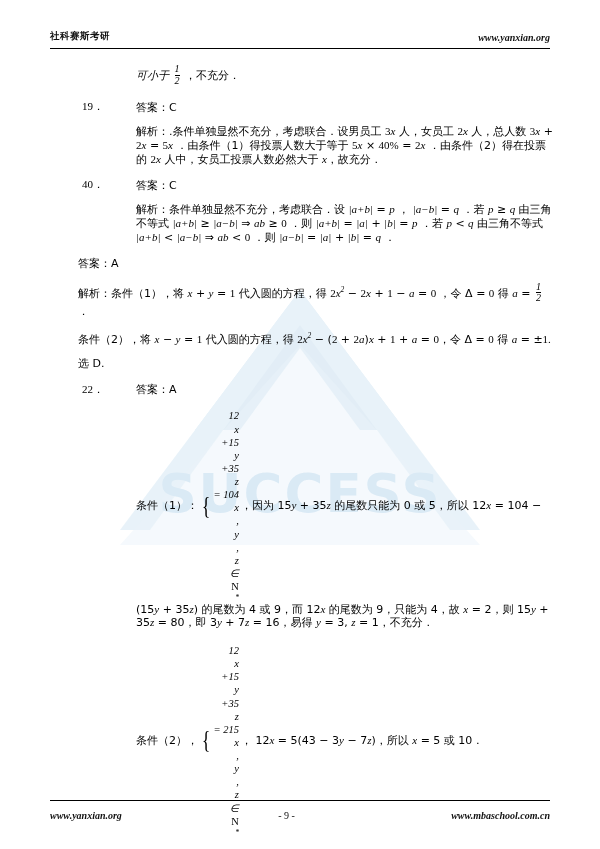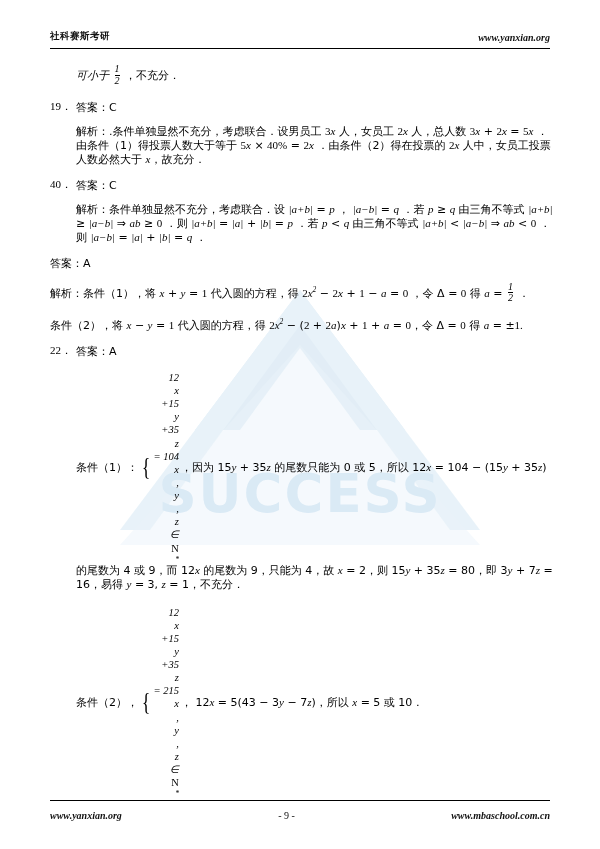--- a/index.html
+++ b/index.html
@@ -99,23 +99,25 @@
   .block {
     display: flex;
     margin-bottom: 1px;
   }
   .num {
     width: 26px;
     flex: 0 0 26px;
     font-family: "Liberation Serif", serif;
     font-size: 11px;
     padding-top: 6px;
+    margin-left: 32px;
   }
   .body {
     flex: 1 1 auto;
+    margin-left: 28px;
   }
   .line {
     margin: 0;
     padding: 5.5px 0 5.5px 0;
     font-size: 11px;
     line-height: 1.25;
     font-family: "DejaVu Sans", sans-serif;
     white-space: normal;
     word-break: break-word;
   }
@@ -241,20 +243,21 @@
         <div class="line">答案：A</div>
         <div class="line tall">
           解析：条件（1），将 <span class="mi">x</span> + <span class="mi">y</span> = <span class="mn">1</span> 代入圆的方程，得 <span class="mn">2</span><span class="mi">x</span><span class="sup">2</span> − <span class="mn">2</span><span class="mi">x</span> + <span class="mn">1</span> − <span class="mi">a</span> = <span class="mn">0</span> ，令 Δ = <span class="mn">0</span> 得 <span class="mi">a</span> =
           <span class="frac"><span class="num2">1</span><span class="den">2</span></span> ．
           
         </div>
         <div class="line">
           条件（2），将 <span class="mi">x</span> − <span class="mi">y</span> = <span class="mn">1</span> 代入圆的方程，得 <span class="mn">2</span><span class="mi">x</span><span class="sup">2</span> − (<span class="mn">2</span> + <span class="mn">2</span><span class="mi">a</span>)<span class="mi">x</span> + <span class="mn">1</span> + <span class="mi">a</span> = <span class="mn">0</span>，令 Δ = <span class="mn">0</span> 得 <span class="mi">a</span> = ±<span class="mn">1.</span>
           
         </div>
+        <div class="line">选 D.</div>
       </div>
     </div>
 
     <div class="block">
       <div class="num">22．</div>
       <div class="body">
         <div class="line">答案：A</div>
         <div class="line tall">
           条件（1）：<span class="brace-row">
               <span class="brace">{</span>

